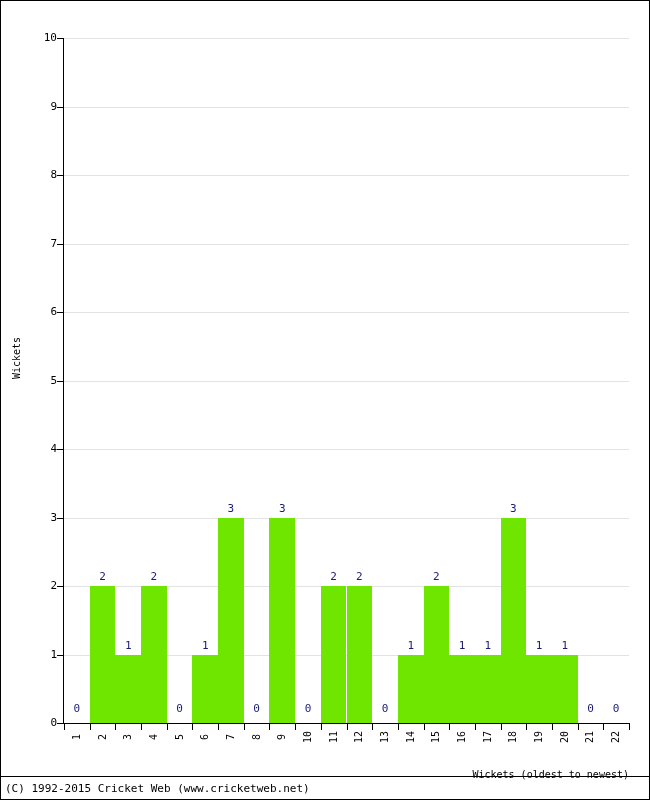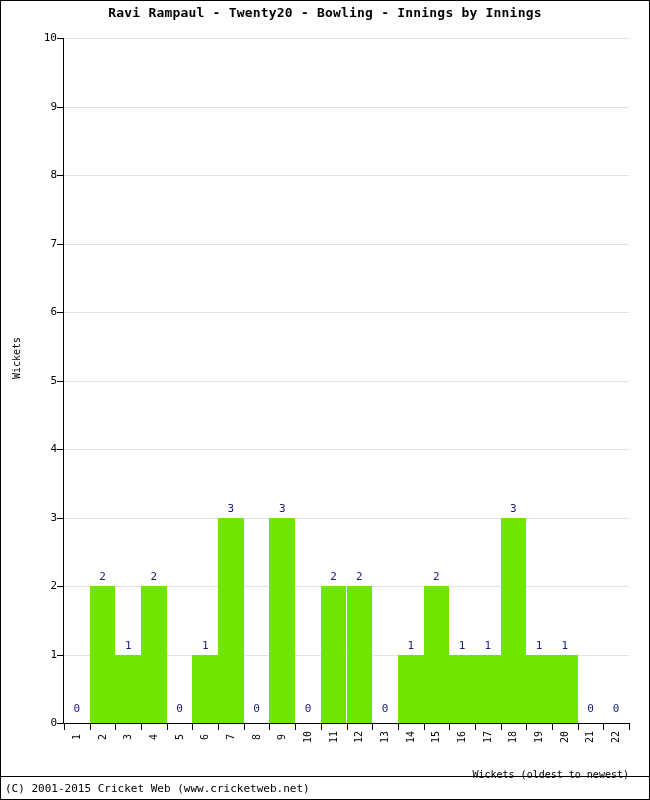--- a/index.html
+++ b/index.html
@@ -173,21 +173,20 @@
     font-family: "DejaVu Sans Mono", monospace;
     color: #000000;
     white-space: nowrap;
   }
 </style>
 </head>
 <body>
 
 <div id="page">
 
-  <div id="chart-title">Ravi Rampaul - Twenty20 - Bowling - Innings by Innings</div>
 
   <div id="y-axis-title-wrap">
     <div id="y-axis-title">Wickets</div>
   </div>
 
   <div id="y-ticks-layer">
       <div class="y-tick" style="top: 722px;"></div>
       <div class="y-label-wrap" style="top: 716px;">
         <div class="y-tick-label">0</div>
       </div>
@@ -336,15 +335,15 @@
       <div class="x-tick" style="left: 576.636px;"></div>
       <div class="x-tick-label" style="left: 576.477px;">21</div>
       <div class="x-tick" style="left: 602.318px;"></div>
       <div class="x-tick-label" style="left: 602.159px;">22</div>
       <div class="x-tick" style="left: 628px;"></div>
     </div>
 
   <div id="x-axis-title">Wickets (oldest to newest)</div>
 
   <div id="footer-sep"></div>
-  <div id="footer-text">(C) 2001-2015 Cricket Web (www.cricketweb.net)</div>
+  <div id="footer-text">(C) 1992-2015 Cricket Web (www.cricketweb.net)</div>
 
 </div>
 
 </body></html>

